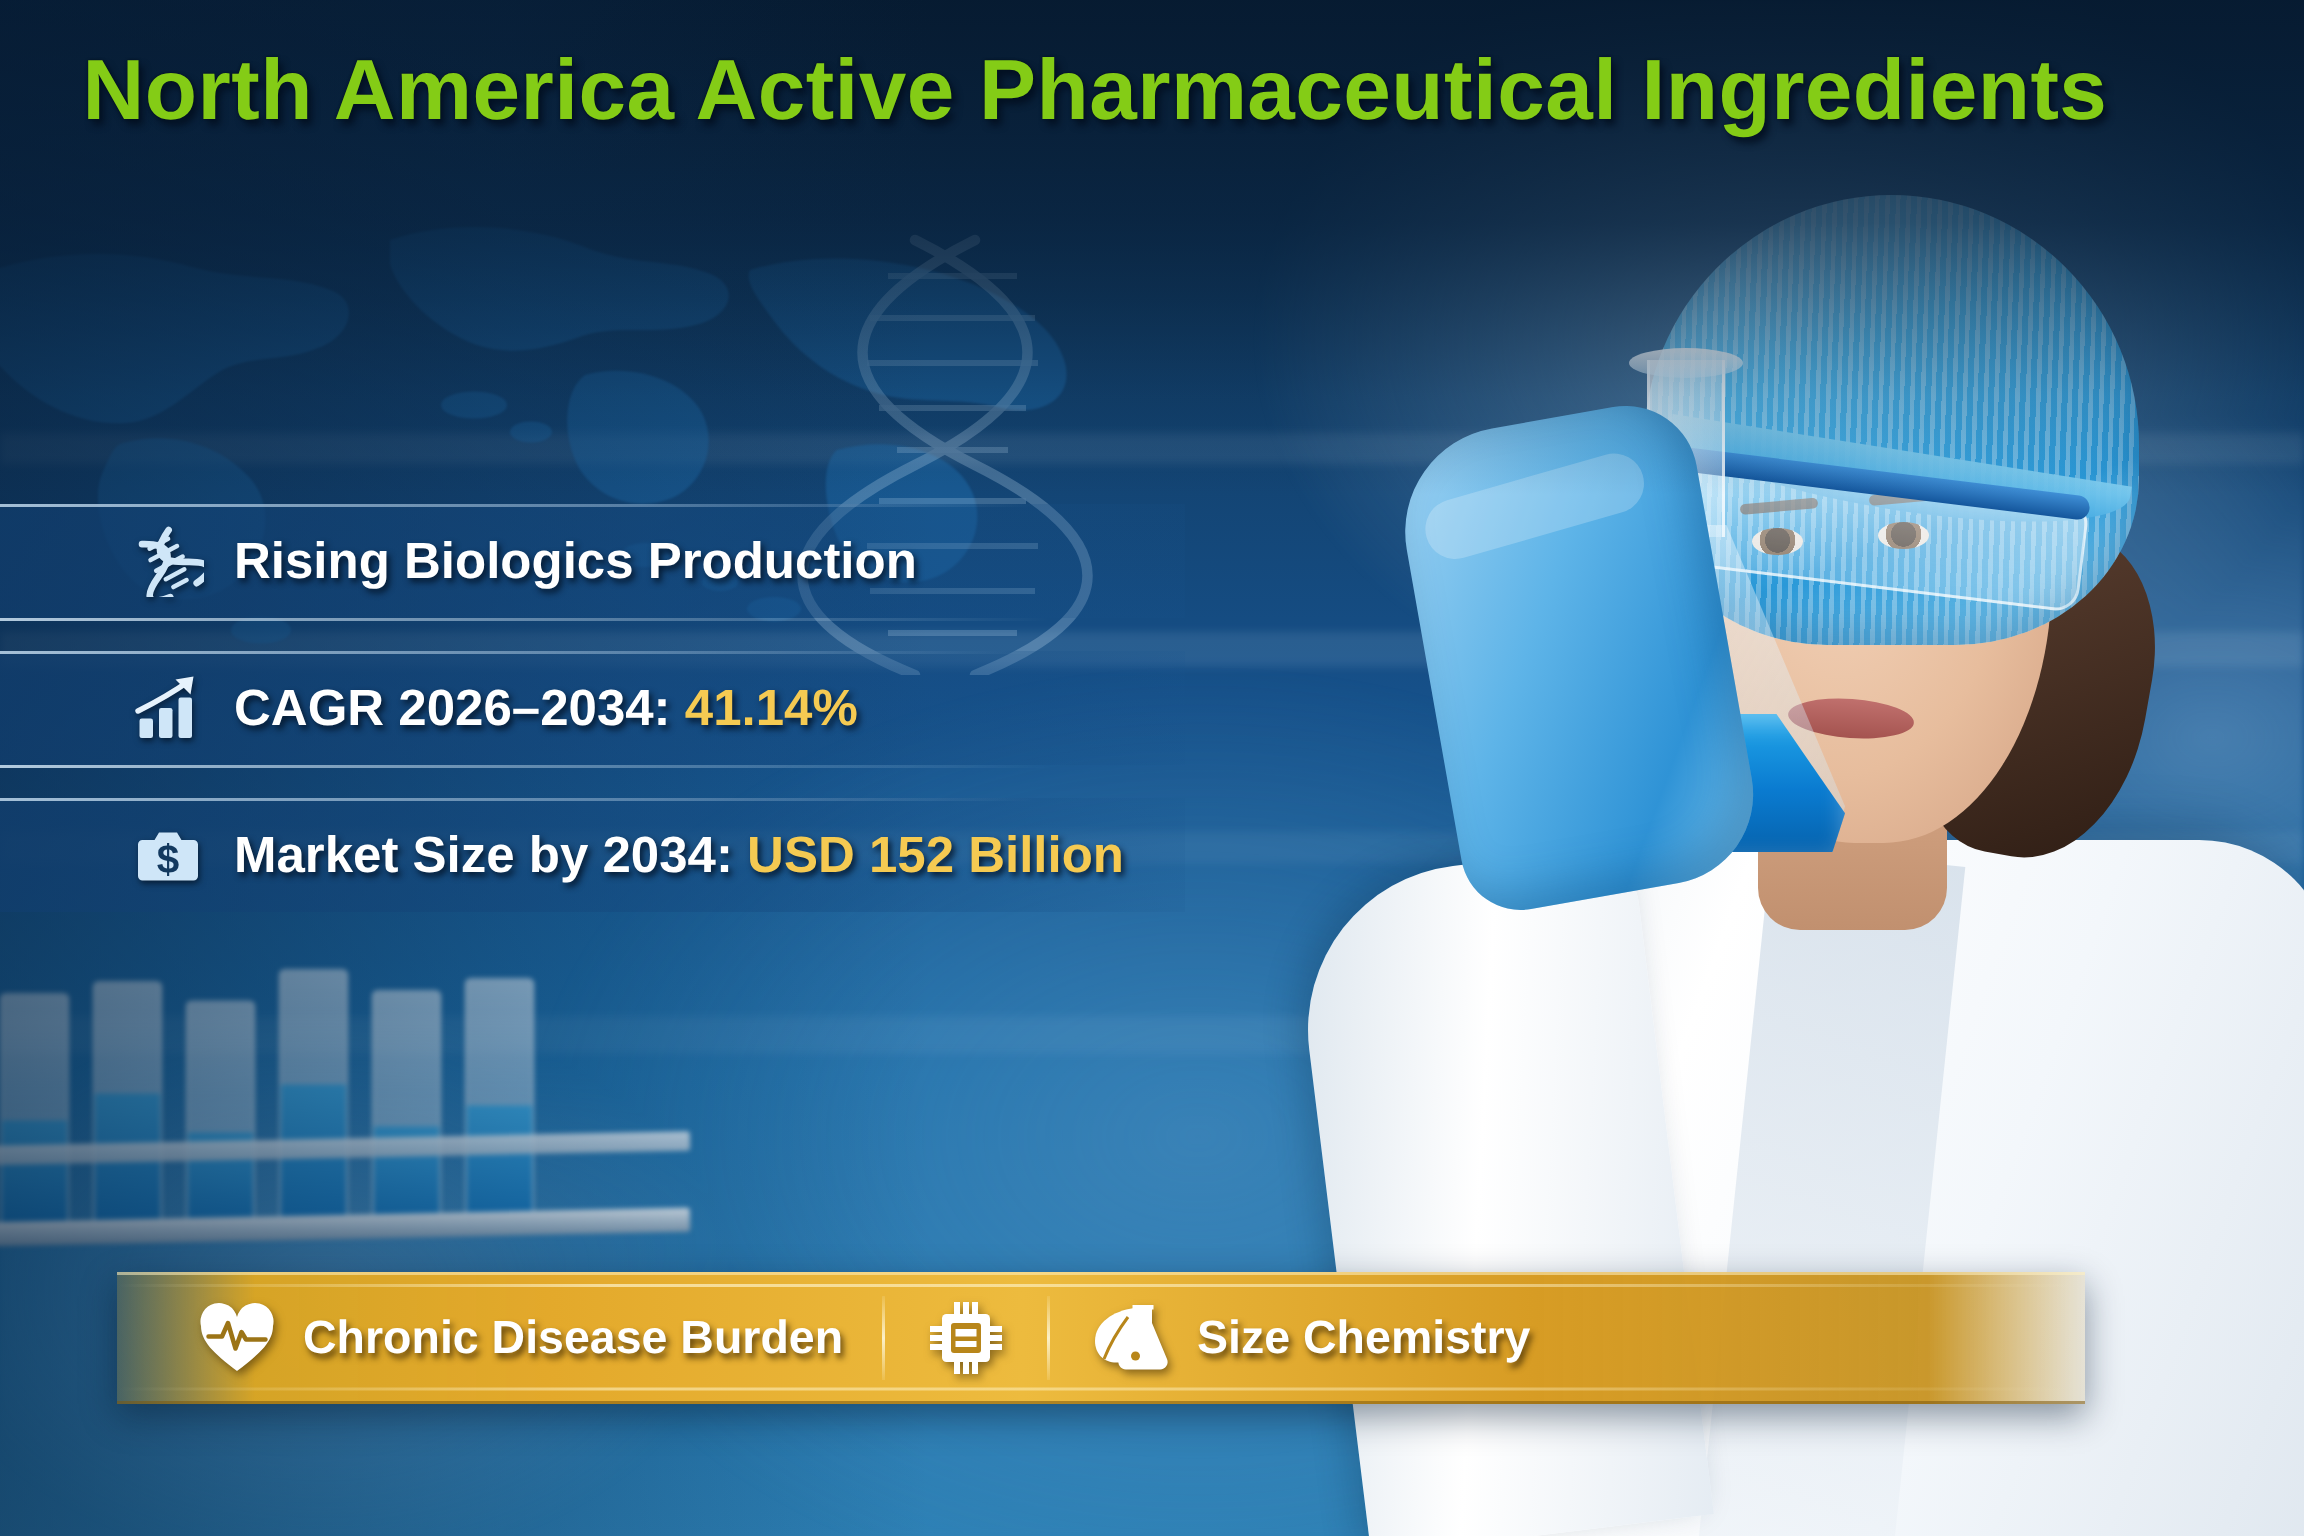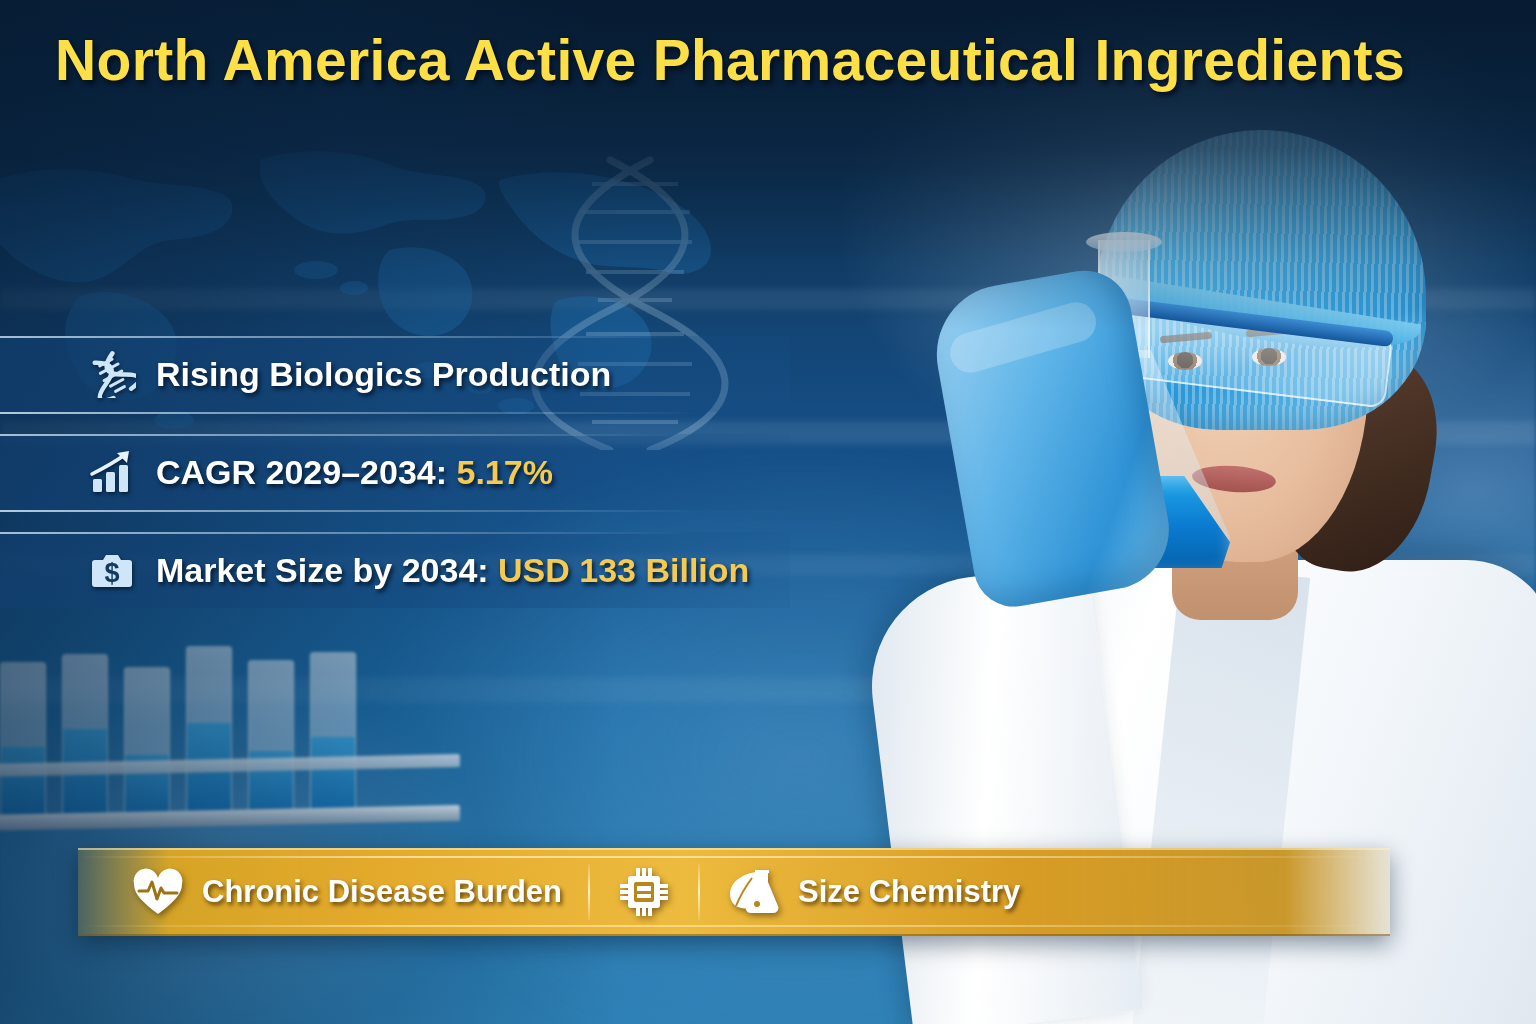--- a/index.html
+++ b/index.html
@@ -197,21 +197,21 @@
     position:absolute;left:58px;top:258px;width:30px;height:60px;border-radius:6px;
     background:rgba(255,255,255,.45);transform:rotate(3deg);
   }
 
   
   .title{
     position:absolute;left:0;top:30px;width:1460px;text-align:center;
     z-index:8;
   }
   .title .l1{
-    font-size:57px;font-weight:bold;color:#fde047;letter-spacing:.3px;
+    font-size:57px;font-weight:bold;color:#84cc16;letter-spacing:.3px;
     line-height:1.06;
     text-shadow:3px 4px 5px rgba(2,14,30,.85), 0 0 2px rgba(0,0,0,.5);
     white-space:nowrap;
   }
   .title .l2{
     margin-top:10px;
     font-size:57px;font-weight:bold;color:#F5CA52;letter-spacing:.3px;
     line-height:1.06;
     text-shadow:3px 4px 5px rgba(2,14,30,.85), 0 0 2px rgba(0,0,0,.45);
     white-space:nowrap;
@@ -411,36 +411,36 @@
         <svg viewBox="0 0 48 48">
           <g fill="#cfe6f8">
             <rect x="5" y="31" width="9" height="13" rx="1.5"></rect>
             <rect x="18" y="24" width="9" height="20" rx="1.5"></rect>
             <rect x="31" y="17" width="9" height="27" rx="1.5"></rect>
           </g>
           <path d="M4,26 C14,21 24,16 38,6" stroke="#e6f2fc" stroke-width="3.6" fill="none" stroke-linecap="round"></path>
           <path d="M29,5 L41,3 L39,15 Z" fill="#e6f2fc"></path>
         </svg>
       </span>
-      <span class="stext"><span>CAGR 2029–2034: </span><span class="hl">5.17%</span></span>
+      <span class="stext"><span>CAGR 2026–2034: </span><span class="hl">41.14%</span></span>
     </div>
 
     <div class="statgap">
         <div class="line"></div>
       </div>
 
     <div class="statrow">
       <div class="divider-top"></div>
       <span class="sicon">
         <svg viewBox="0 0 48 48">
           <path d="M7,14 h8 l3,-5 h12 l3,5 h8 a3,3 0 0 1 3,3 v21 a3,3 0 0 1 -3,3 h-34 a3,3 0 0 1 -3,-3 v-21 a3,3 0 0 1 3,-3 z" fill="#cfe6f8"></path>
           <text x="24" y="36" font-family="Liberation Sans, sans-serif" font-size="27" font-weight="bold" text-anchor="middle" fill="#13395f">$</text>
         </svg>
       </span>
-      <span class="stext"><span>Market Size by 2034: </span><span class="hl">USD 133 Billion</span></span>
+      <span class="stext"><span>Market Size by 2034: </span><span class="hl">USD 152 Billion</span></span>
     </div>
 
   </div>
 
   <div class="banner">
 
     <div class="bitem b1">
       <span class="bicon">
         <svg viewBox="0 0 56 56">
           <path d="M28,50 C12,38 4,30 4,20 A12,12 0 0 1 28,14 A12,12 0 0 1 52,20 C52,30 44,38 28,50 Z" fill="#ffffff"></path>

